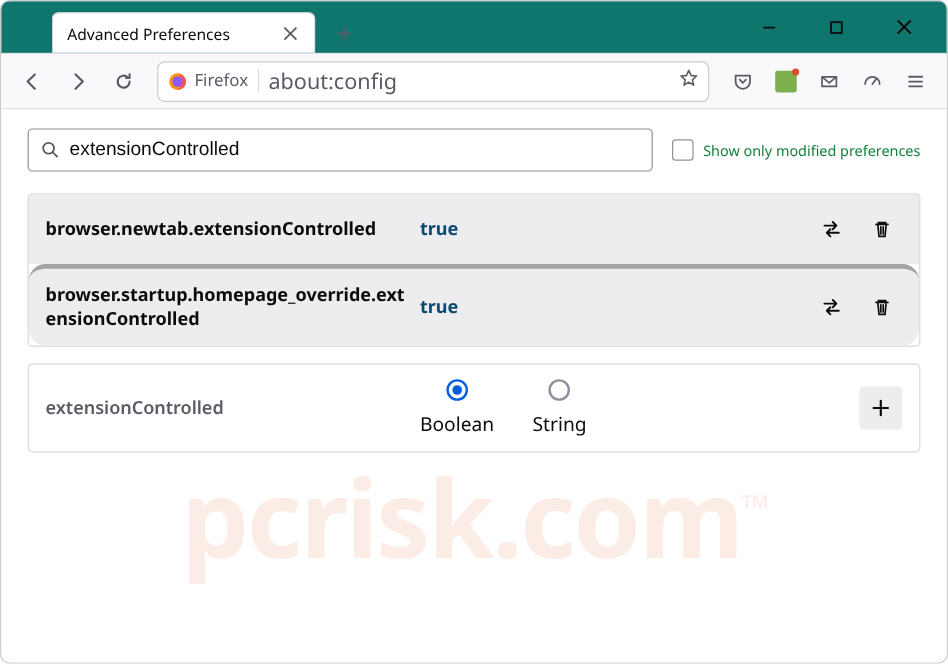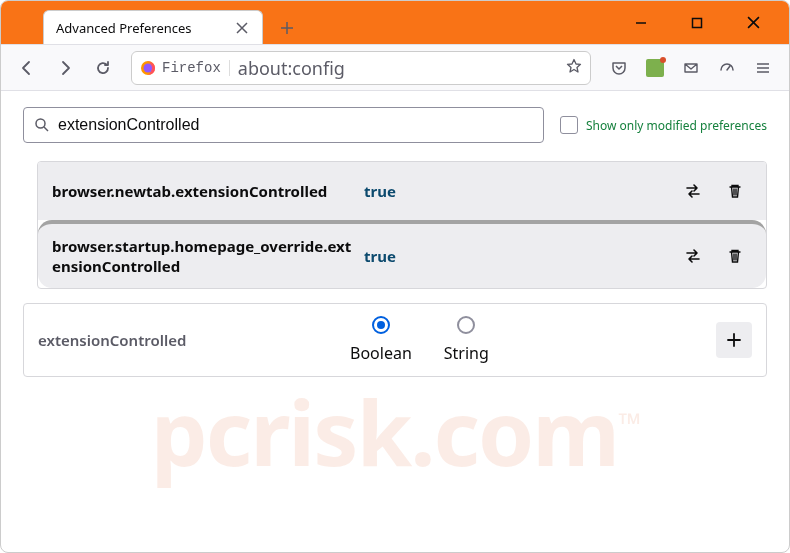--- a/index.html
+++ b/index.html
@@ -1,49 +1,49 @@
 <!DOCTYPE html>
 <html><head>
 <meta charset="utf-8">
 <style>
 * { box-sizing: border-box; margin: 0; padding: 0; }
 body { font-family: -apple-system, "Segoe UI", system-ui, sans-serif; font-size: 14px; background: #fff; width: 790px; height: 553px; overflow: hidden; position: relative; border: 1px solid #ccc; border-radius: 8px; }
 
 
-.titlebar { display: flex; align-items: center; height: 44px; background: #f97316; border-bottom: 1px solid #e0e0e6; }
+.titlebar { display: flex; align-items: center; height: 44px; background: #0f766e; border-bottom: 1px solid #e0e0e6; }
 .tabs { display: flex; align-items: flex-end; padding-left: 42px; height: 100%; }
 .tab { display: flex; align-items: center; background: #fff; border: 1px solid #ccc; border-bottom: none; border-radius: 6px 6px 0 0; padding: 0 12px; height: 34px; min-width: 220px; gap: 8px; margin-top: 10px; }
 .tab-title { flex: 1; font-size: 13px; color: #0c0c0d; }
 .tab-close { width: 16px; height: 16px; display: flex; align-items: center; justify-content: center; cursor: pointer; color: #5b5b66; }
 .newtab-btn { width: 32px; height: 32px; display: flex; align-items: center; justify-content: center; margin-left: 8px; color: #5b5b66; cursor: pointer; }
 .win-controls { margin-left: auto; display: flex; gap: 24px; padding: 0 20px; }
 .win-btn { width: 32px; height: 32px; display: flex; align-items: center; justify-content: center; color: #0c0c0d; cursor: pointer; }
 
 
 .toolbar { display: flex; align-items: center; height: 46px; padding: 6px 10px; gap: 6px; background: #f9f9fb; border-bottom: 1px solid #e0e0e6; }
 .tbtn { width: 32px; height: 32px; display: flex; align-items: center; justify-content: center; color: #5b5b66; cursor: pointer; border-radius: 4px; }
 .urlbar { flex: 1; display: flex; align-items: center; height: 34px; background: #fff; border: 1px solid #ccc; border-radius: 6px; padding: 0 8px; gap: 8px; margin: 0 6px; }
-.url-identity { display: flex; align-items: center; gap: 6px; padding-right: 8px; border-right: 1px solid #ddd; font-family: Liberation Mono, monospace; }
+.url-identity { display: flex; align-items: center; gap: 6px; padding-right: 8px; border-right: 1px solid #ddd; }
 .firefox-logo { width: 16px; height: 16px; }
 .url-text { flex: 1; color: #5b5b66; font-size: 18px; }
 .url-star { color: #5b5b66; }
 .toolbar-icons { display: flex; gap: 4px; }
 .addon-square { width: 18px; height: 18px; background: #7db04d; border-radius: 2px; position: relative; }
 .addon-square::after { content: ""; position: absolute; width: 6px; height: 6px; background: #d94f2b; border-radius: 50%; right: -2px; top: -2px; }
 
 
 .content { padding: 16px 22px; }
 .search-row { display: flex; align-items: center; gap: 16px; margin-bottom: 18px; }
 .search-box { flex: 1; display: flex; align-items: center; height: 36px; border: 1px solid #8f8f9d; border-radius: 4px; padding: 0 10px; gap: 8px; }
 .search-box svg { color: #5b5b66; flex-shrink: 0; }
 .search-input { flex: 1; border: none; outline: none; font-size: 16px; color: #0c0c0d; background: transparent; }
 .checkbox-wrap { display: flex; align-items: center; gap: 8px; font-size: 12px; color: #15803d; }
 .checkbox { width: 18px; height: 18px; border: 1px solid #8f8f9d; border-radius: 3px; }
 
-.pref-table { border: 1px solid #d7d7db; border-radius: 4px; overflow: hidden; margin-left: 14px; }
+.pref-table { border: 1px solid #d7d7db; border-radius: 4px; overflow: hidden; }
 .pref-row { display: flex; align-items: center; padding: 12px 14px; gap: 12px; }
 .pref-row.mod { background: #ededf0; font-weight: 700; }
 .pref-row + .pref-row { border-top: 4px solid #a3a3a3; border-radius: 14px; }
 .pref-name { width: 300px; word-break: break-word; color: #0c0c0d; font-size: 15px; }
 .pref-value { flex: 1; font-size: 15px; color: #0c4a6e; }
 .pref-actions { display: flex; gap: 8px; }
 .action-btn { width: 34px; height: 34px; display: flex; align-items: center; justify-content: center; color: #0c0c0d; cursor: pointer; border-radius: 4px; }
 
 .new-pref { display: flex; align-items: center; padding: 12px 14px; border: 1px solid #d7d7db; border-radius: 4px; margin-top: 14px; gap: 12px; }
 .new-pref-name { width: 300px; color: #5b5b66; font-size: 15px; font-weight: 600; }

